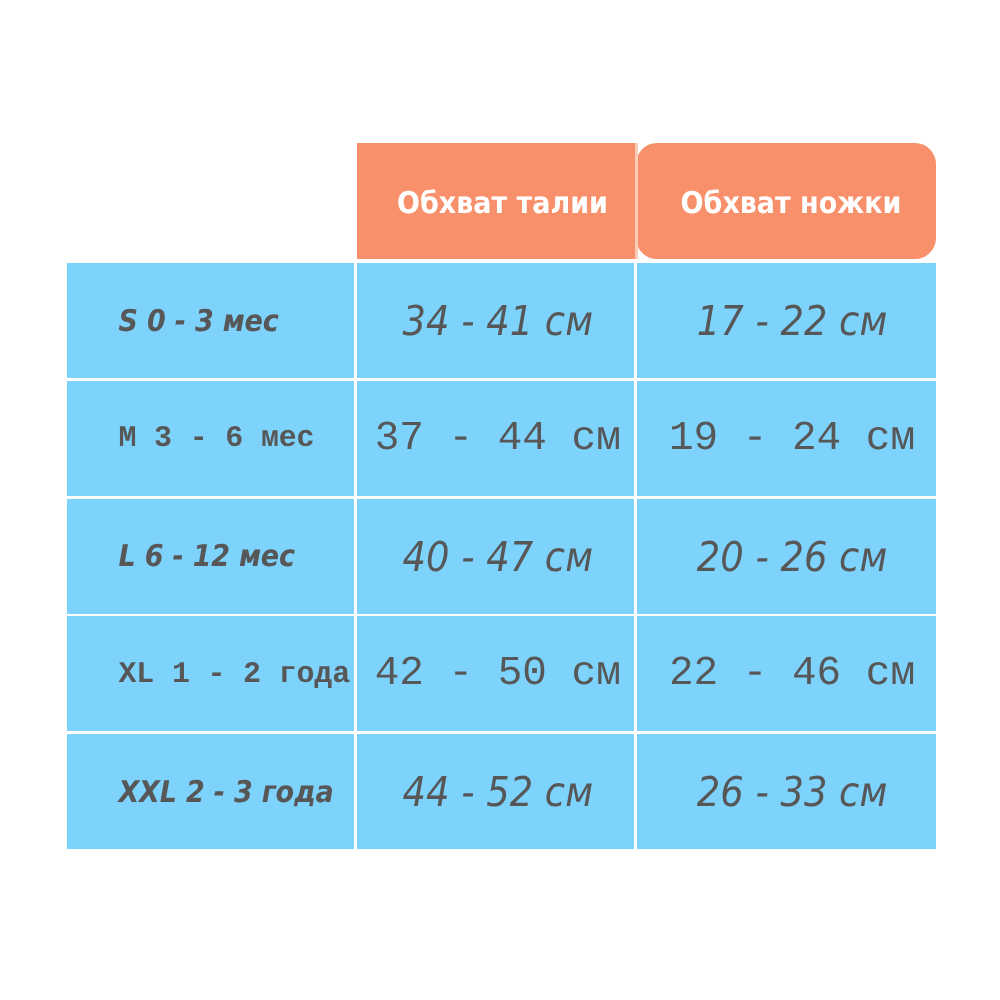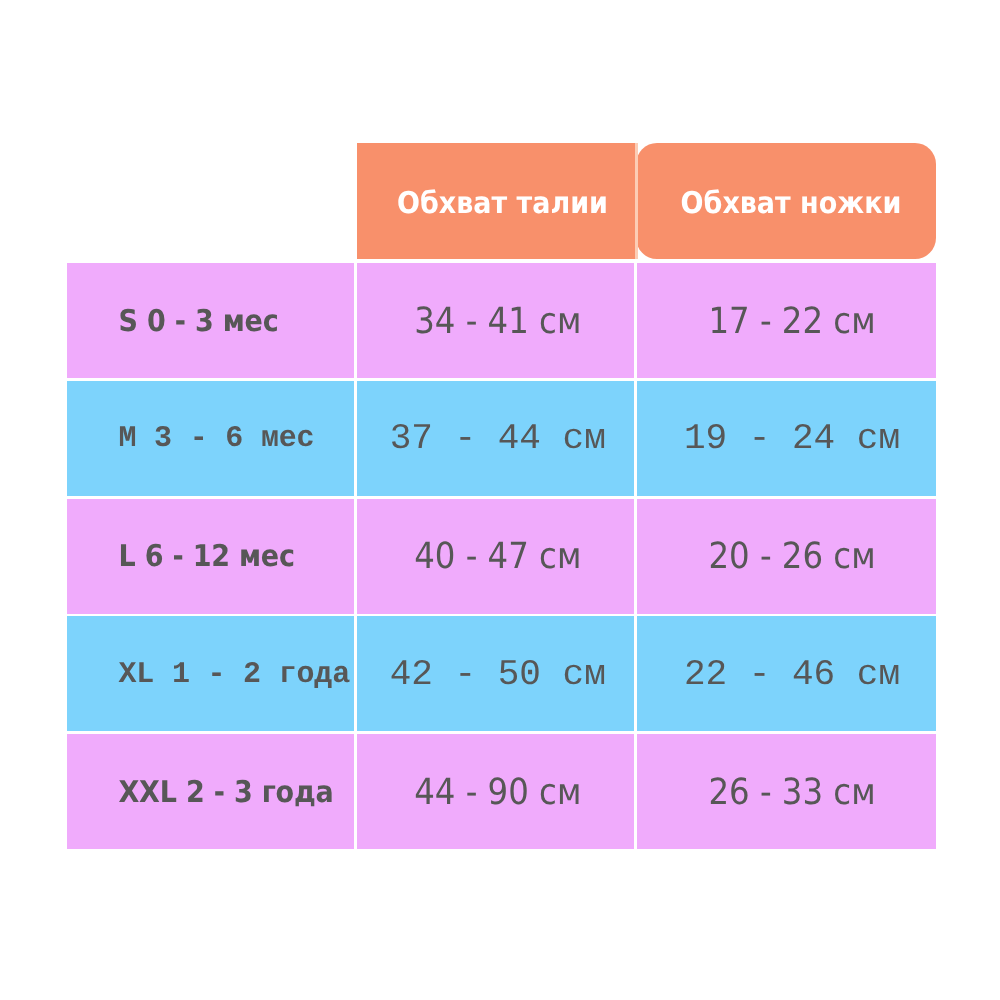--- a/index.html
+++ b/index.html
@@ -28,29 +28,29 @@
   .th-leg{left:569px;width:300px;padding-left:10px;border-radius:21px;}
   .hdr-divider{position:absolute;left:567.5px;top:0;width:3px;height:116px;background:#FCCDB6;}
 
   
   .tbody{position:absolute;left:0;top:120px;width:869px;}
   .tr{position:relative;height:115px;margin-bottom:2.75px;}
   .tr:last-child{margin-bottom:7px;}
   .td{
     position:absolute;top:0;height:115px;
     display:flex;align-items:center;
-    color:#575757;font-size:36px;line-height:1;
+    color:#575757;font-size:41px;line-height:1;
     padding-top:2px;box-sizing:border-box;
     white-space:nowrap;
   }
   .td-size{left:0;width:287px;padding-left:51.5px;
            justify-content:flex-start;font-weight:bold;font-size:30px;letter-spacing:-0.2px;}
   .td-waist{left:289.5px;width:277.5px;justify-content:center;padding-left:5px;}
   .td-leg{left:570px;width:299px;justify-content:center;padding-left:11px;}
-  .odd .td{background:#f0abfc;}
+  .odd .td{background:#7dd3fc;font-style:italic;}
   .even .td{background:#7dd3fc;font-family:Liberation Mono, monospace;}
 </style>
 </head>
 <body>
 
 <div class="page">
   <div class="size-table">
 
     <div class="thead">
       <div class="th-blank"></div>
@@ -75,18 +75,18 @@
           <div class="td td-waist">40 - 47 см</div>
           <div class="td td-leg">20 - 26 см</div>
         </div>
         <div class="tr even">
           <div class="td td-size">XL 1 - 2 года</div>
           <div class="td td-waist">42 - 50 см</div>
           <div class="td td-leg">22 - 46 см</div>
         </div>
         <div class="tr odd">
           <div class="td td-size">XXL 2 - 3 года</div>
-          <div class="td td-waist">44 - 90 см</div>
+          <div class="td td-waist">44 - 52 см</div>
           <div class="td td-leg">26 - 33 см</div>
         </div>
       </div>
   </div>
 </div>
 
 </body></html>

